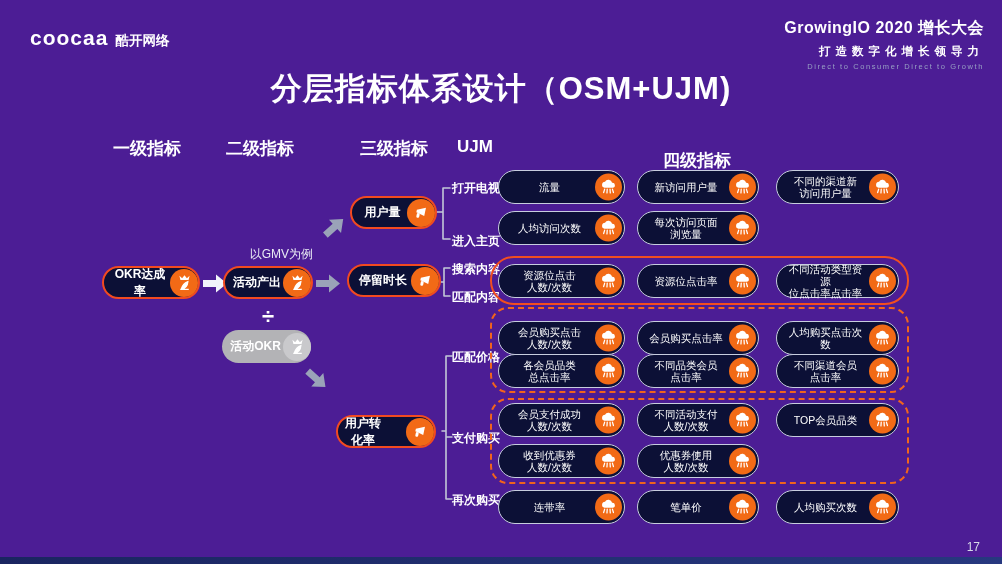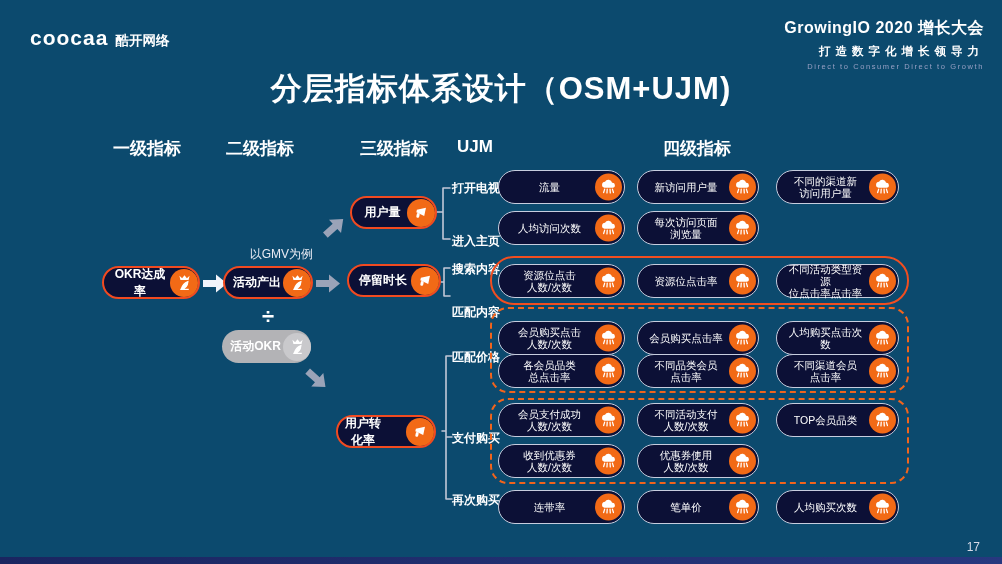--- a/index.html
+++ b/index.html
@@ -1,18 +1,18 @@
 <!DOCTYPE html>
 <html><head>
 <meta charset="utf-8">
 <style>
   html,body{margin:0;padding:0;background:#05071f;}
   .slide{
     position:relative;width:1002px;height:564px;overflow:hidden;
-    background:#0c4a6e;
+    background:#4c1d95;
     font-family:"Liberation Sans","DejaVu Sans",sans-serif;
     color:#fff;
   }
   
   .logo{position:absolute;left:30px;top:26px;display:flex;align-items:baseline;gap:7px;}
   .logo-en{font-size:21px;font-weight:bold;letter-spacing:1px;}
   .logo-cn{font-size:13.5px;font-weight:bold;}
   .event{position:absolute;right:18px;top:18px;text-align:right;}
   .event-line1{font-size:16px;font-weight:bold;letter-spacing:.5px;}
   .event-line2{font-size:11.5px;font-weight:bold;letter-spacing:5px;margin-top:5px;}
@@ -71,21 +71,21 @@
     <div class="event-line2">打造数字化增长领导力</div>
     <div class="event-line3">Direct to Consumer Direct to Growth</div>
   </div>
 
   <div class="slide-title">分层指标体系设计（OSM+UJM)</div>
 
   <div class="col-header" style="left:98px;width:98px;">一级指标</div>
   <div class="col-header" style="left:211px;width:98px;">二级指标</div>
   <div class="col-header" style="left:345px;width:98px;">三级指标</div>
   <div class="col-header" style="left:450px;width:50px;">UJM</div>
-  <div class="col-header" style="left:648px;width:98px;">四级指标</div>
+  <div class="col-header" style="left:648px;width:98px;margin-top:12px;">四级指标</div>
 
   <svg class="overlay" width="1002" height="564">
 
     <g stroke="#c2c8d8" stroke-width="1.6" fill="none" stroke-linecap="round" stroke-linejoin="round">
       <path d="M450 188 H443 V239 H450 M443 212 H437"></path>
       <path d="M450 268 H444 V296 H450 M444 282 H441"></path>
       <path d="M452 356 H446 V499 H452 M446 431 H442 M446 437 H452"></path>
     </g>
 
     <g>
@@ -157,21 +157,21 @@
       <svg class="icon-svg" width="17" height="17" viewBox="0 0 20 20">
         <path d="M4 8 L14 3.5 V13.5 L4 11 Z" fill="#fff" transform="rotate(12 10 10)"></path>
         <rect x="5" y="11.5" width="3.4" height="5.5" rx="1.4" fill="#fff" transform="rotate(12 10 10)"></rect>
       </svg>
     </span>
   </div>
 
   <div class="ujm-label" style="top:180px;">打开电视</div>
   <div class="ujm-label" style="top:233px;">进入主页</div>
   <div class="ujm-label" style="top:261px;">搜索内容</div>
-  <div class="ujm-label" style="top:304px;">匹配内容</div>
+  <div class="ujm-label" style="top:289px;">匹配内容</div>
   <div class="ujm-label" style="top:349px;">匹配价格</div>
   <div class="ujm-label" style="top:430px;">支付购买</div>
   <div class="ujm-label" style="top:492px;">再次购买</div>
 
   <div class="hl-box hl-solid" style="left:490px;top:256px;width:419px;height:49px;"></div>
   <div class="hl-box hl-dashed" style="left:490px;top:307px;width:419px;height:86px;"></div>
   <div class="hl-box hl-dashed" style="left:490px;top:398px;width:419px;height:86px;"></div>
 
   <div class="metric-row" style="top:170px;">
       <div class="metric-pill">

